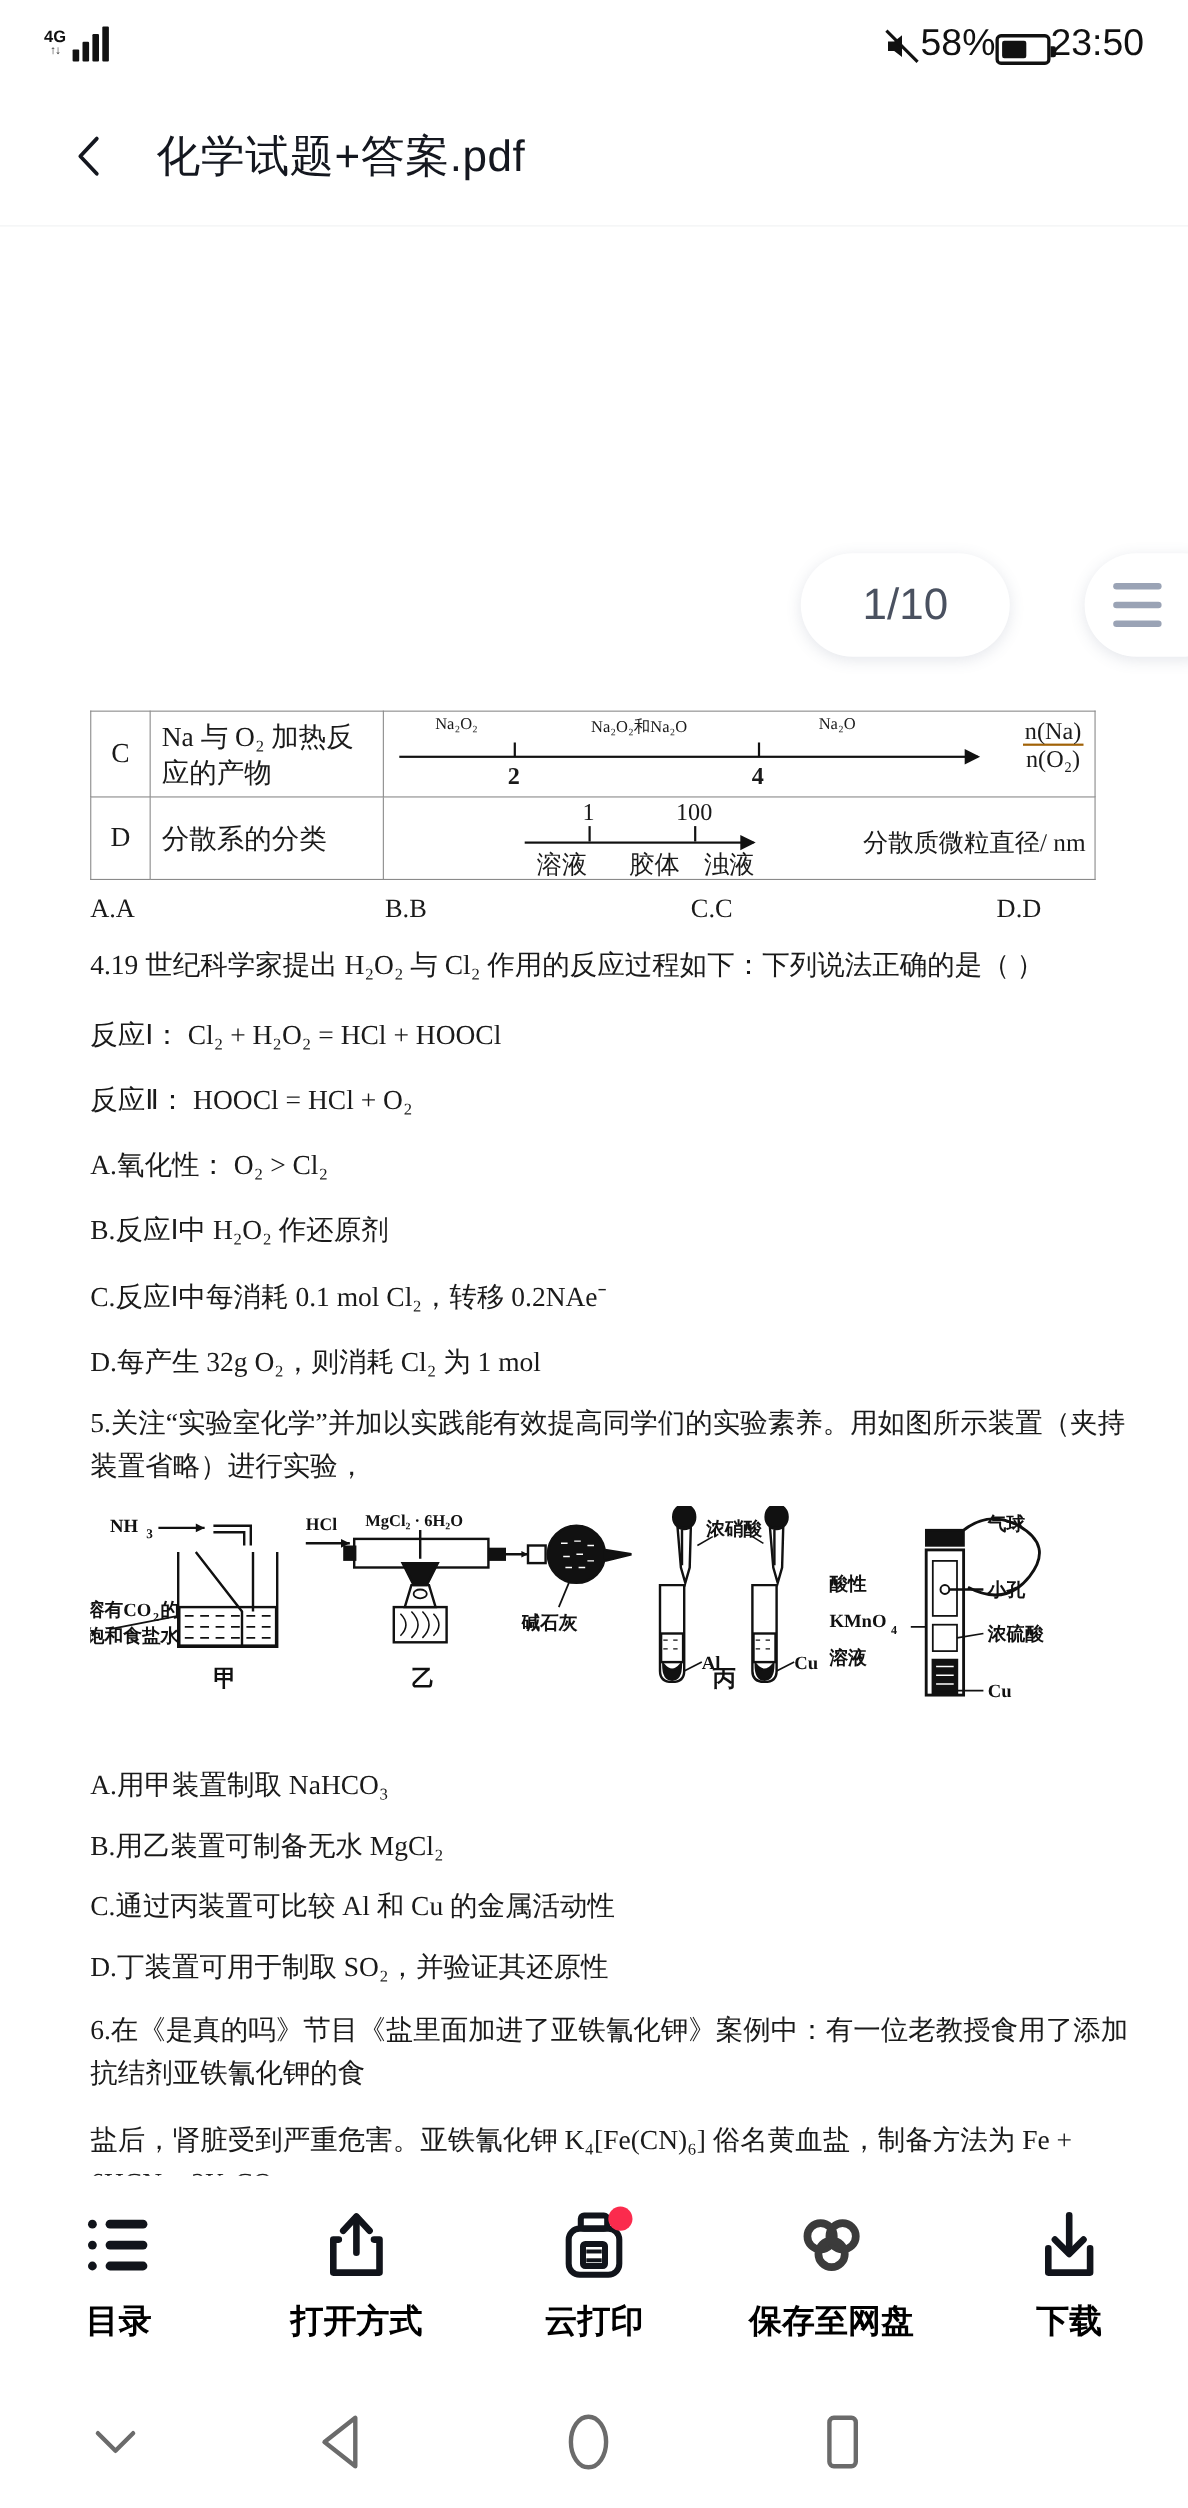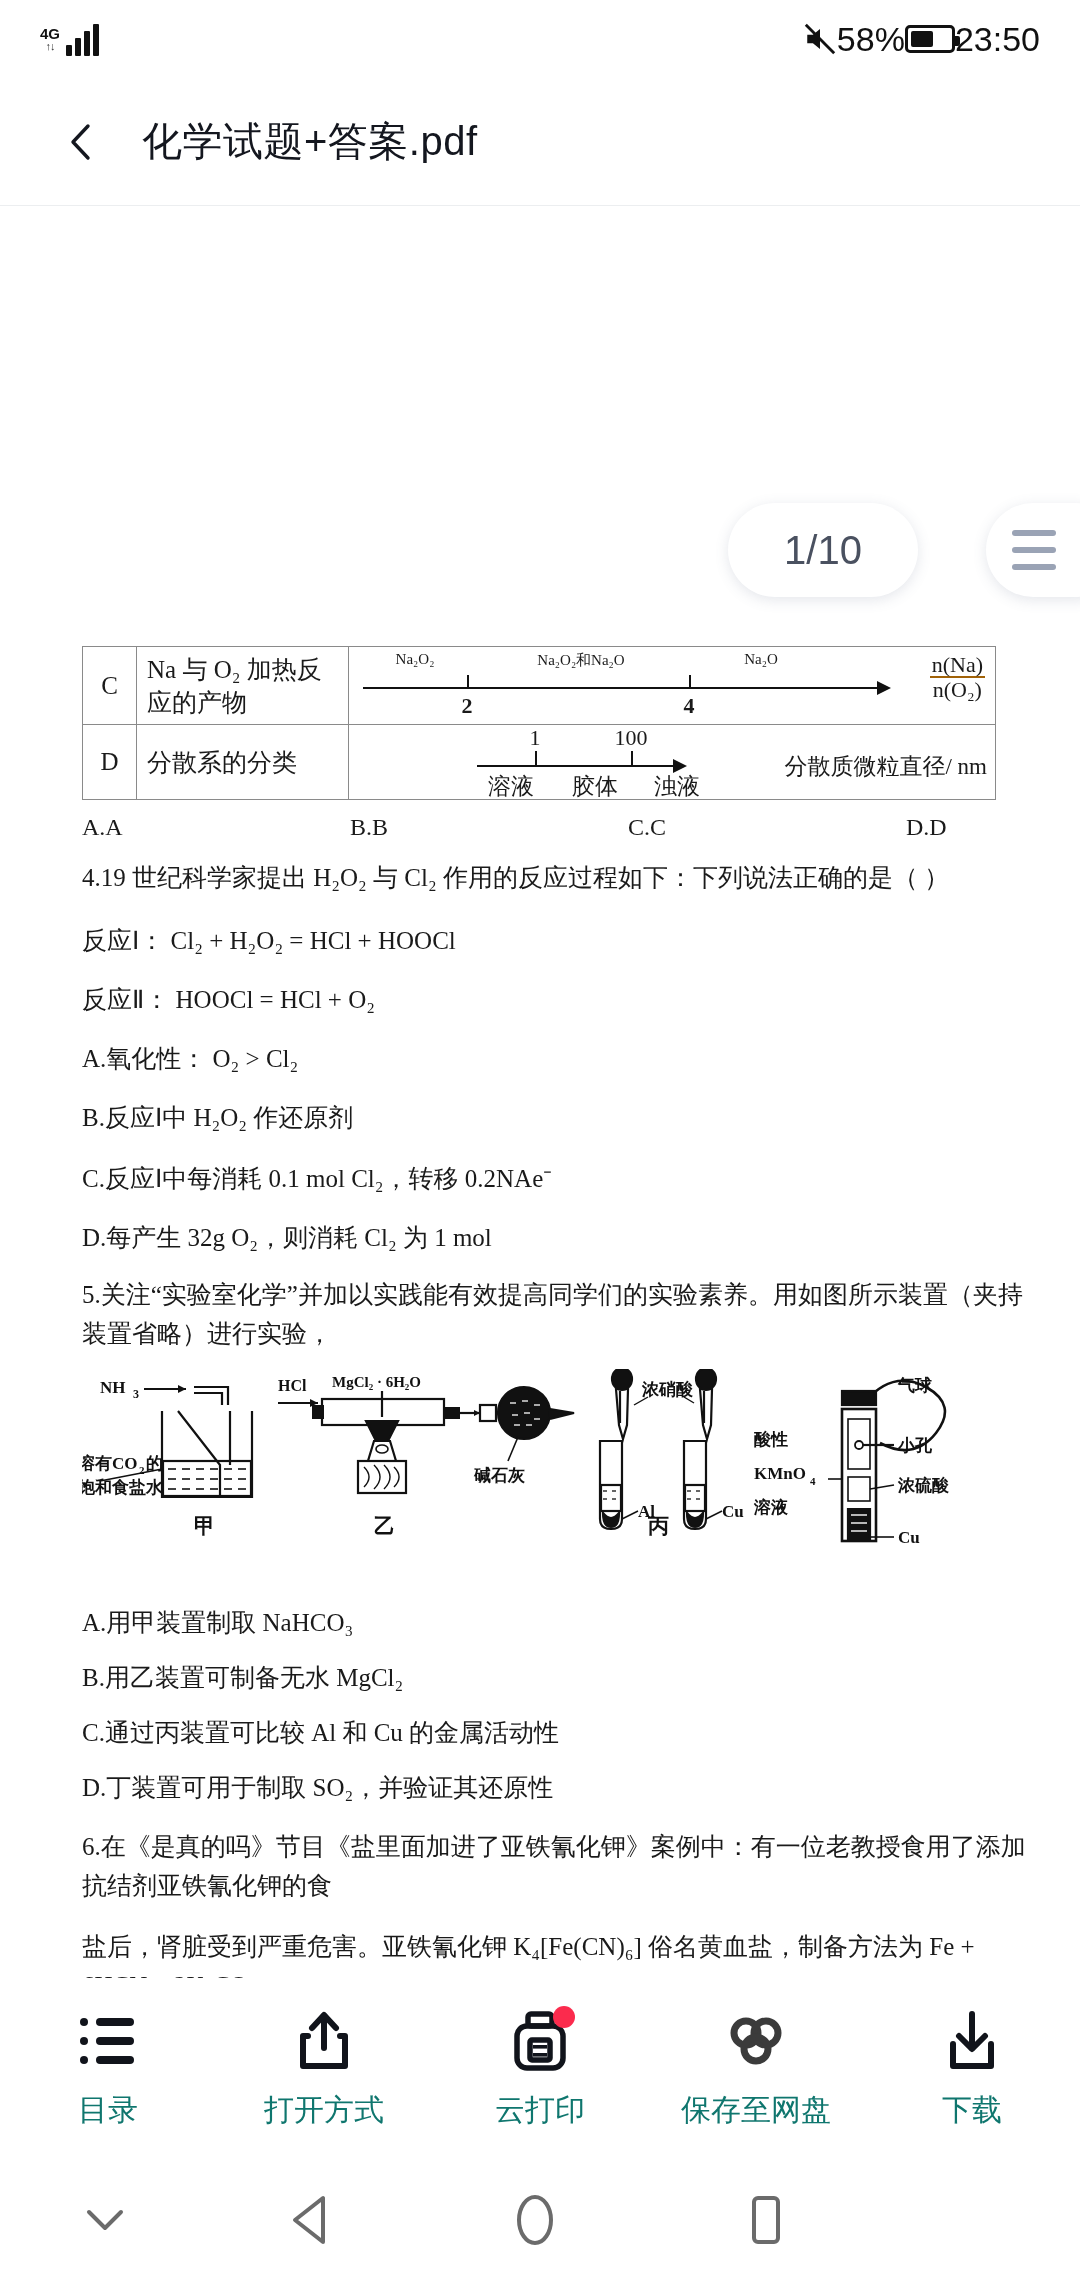--- a/index.html
+++ b/index.html
@@ -21,21 +21,21 @@
   .net-label { display:flex; flex-direction:column; align-items:center;
     font-size:15px; font-weight:700; line-height:1.0; color:#111; }
   .net-label .g { font-size:15px; }
   .net-label .arrows { font-size:11px; letter-spacing:-1px; color:#333; }
   .bars { display:flex; align-items:flex-end; gap:3px; height:34px; }
   .bars i { display:block; width:6px; background:#111; border-radius:1px; }
   .bars i:nth-child(1){height:11px;}
   .bars i:nth-child(2){height:18px;}
   .bars i:nth-child(3){height:25px;}
   .bars i:nth-child(4){height:32px;}
-  .sb-right { display:flex; align-items:center; gap:0; }
+  .sb-right { display:flex; align-items:flex-end; gap:0; }
   .mute-icon { width:34px; height:34px; }
   .batt-pct { font-size:34px; color:#111; letter-spacing:0px; }
   .batt { position:relative; width:50px; height:28px; border:3px solid #111;
     border-radius:5px; display:flex; align-items:center; padding:3px; }
   .batt::after { content:""; position:absolute; right:-8px; top:8px;
     width:5px; height:10px; background:#111; border-radius:0 2px 2px 0; }
   .batt .fill { height:100%; background:#111; border-radius:2px; }
   .clock { font-size:34px; color:#111; }
 
   
@@ -125,21 +125,21 @@
   .figwrap { width:100%; height:215px; position:relative; margin-top:16px; }
   .figwrap svg { position:absolute; left:0; top:0; }
 
   
   .toolbar { position:absolute; left:0; bottom:120px; width:1080px; height:182px;
     background:#fff; display:flex; align-items:center; }
   .tool { flex:1; display:flex; flex-direction:column; align-items:center;
     gap:16px; position:relative; }
   .tool .ticon { width:66px; height:66px; display:flex; align-items:center;
     justify-content:center; position:relative; }
-  .tool .tlabel { font-size:30px; color:#0f766e; }
+  .tool .tlabel { font-size:30px; color:#000000;font-weight:bold; }
   .badge { position:absolute; width:22px; height:22px; background:#fb2b4d;
     border-radius:50%; top:-2px; right:-2px; }
 
   
   .navbar { position:absolute; left:0; bottom:0; width:1080px; height:120px;
     background:#fff; display:flex; align-items:center; }
   .navbtn { display:flex; align-items:center; justify-content:center; }
   .nav-hide { width:150px; margin-left:30px; }
   .nav-back { width:160px; margin-left:50px; }
   .nav-home { width:160px; margin-left:65px; }
@@ -223,21 +223,21 @@
           <td class="col-desc">分散系的分类</td>
           <td class="col-fig">
             <div class="numline numlineD">
               <div class="nl-axis"></div>
               <div class="tickD" style="left:176px"></div>
               <div class="tickD" style="left:272px"></div>
               <div class="tickD-lbl" style="left:176px">1</div>
               <div class="tickD-lbl" style="left:272px">100</div>
               <div class="segD-lbl" style="left:152px">溶液</div>
               <div class="segD-lbl" style="left:236px">胶体</div>
-              <div class="segD-lbl" style="left:318px">浊液</div>
+              <div class="segD-lbl" style="left:304px">浊液</div>
               <div class="axis-name-plain">分散质微粒直径/ nm</div>
             </div>
           </td>
         </tr>
       </tbody>
         </table>
 
       <div class="opts-row">
         <span>A.A</span>
         <span>B.B</span>

